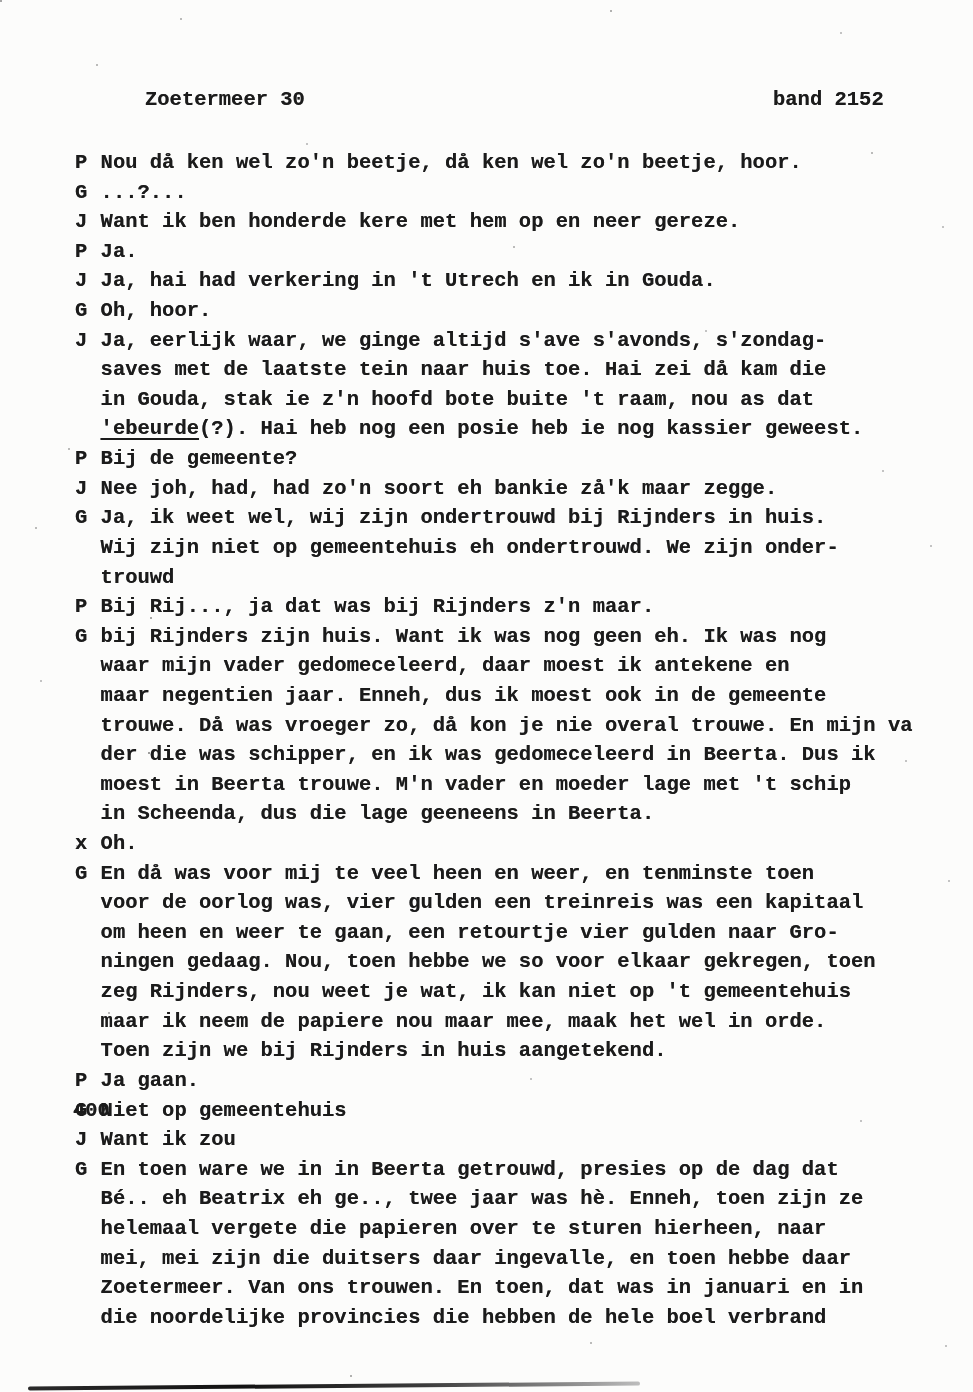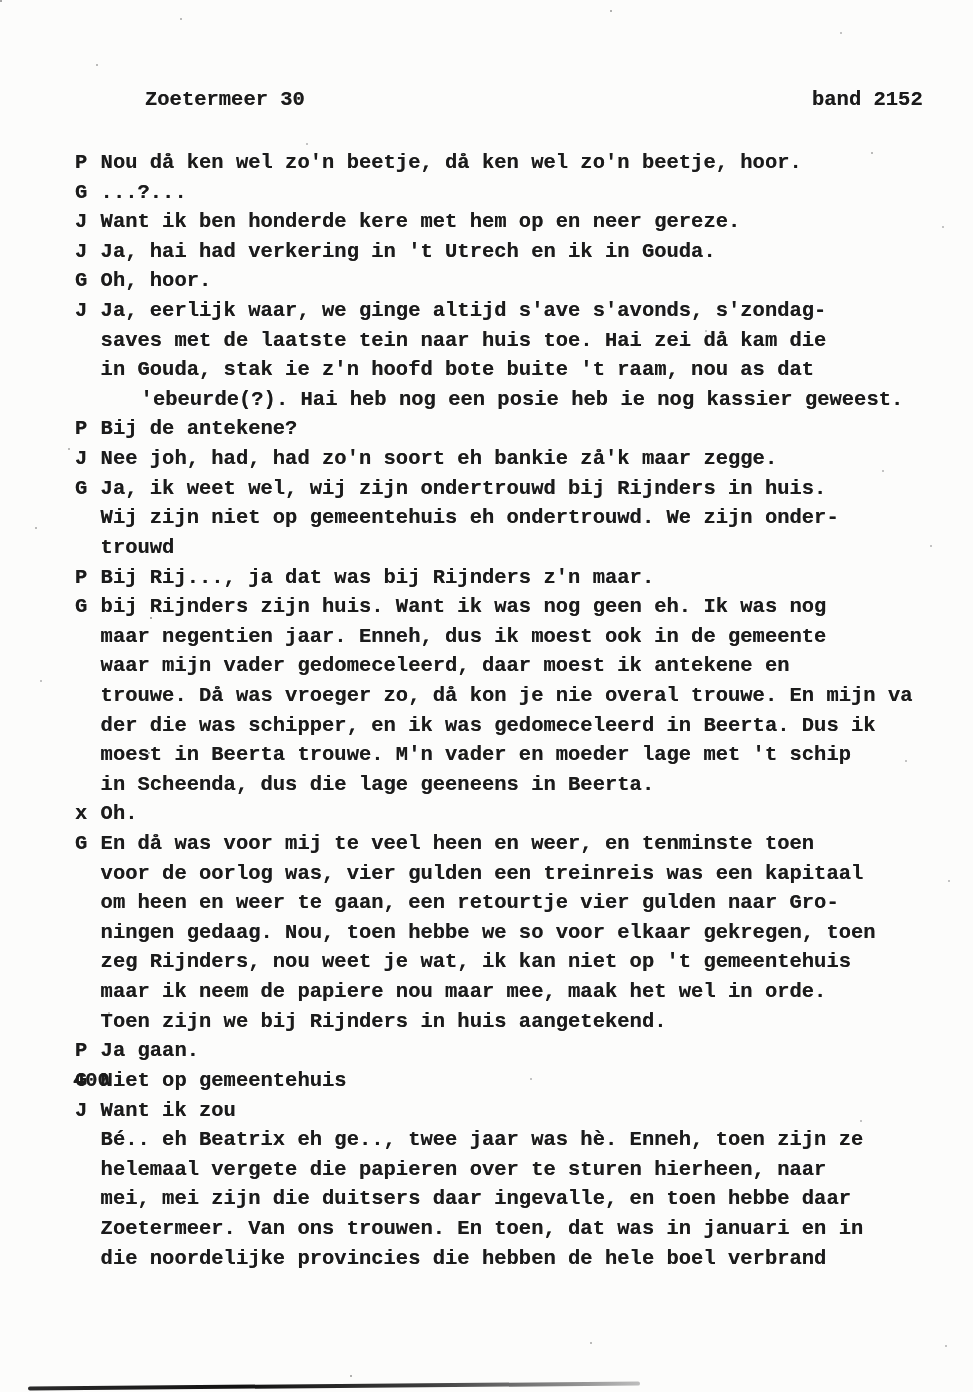--- a/index.html
+++ b/index.html
@@ -9,31 +9,31 @@
     background:#fcfcfb;
     overflow:hidden;
     font-family:"Liberation Mono","DejaVu Sans Mono",monospace;
     font-weight:700;
     color:#1b1b1b;
     font-size:20.5px;
     text-shadow:0 0 0.6px rgba(20,20,20,0.65);
   }
   .header{position:absolute;top:88px;left:0;width:100%;height:30px;}
   .header .h-left{position:absolute;left:145px;white-space:pre;}
-  .header .h-right{position:absolute;left:812px;white-space:pre;}
+  .header .h-right{position:absolute;left:773px;white-space:pre;}
   .transcript{position:absolute;top:148px;left:0;width:100%;}
   .line{
     position:relative;
     height:29.62px;line-height:29.62px;
     padding-left:75px;
     white-space:pre;
   }
   .speaker{display:inline-block;width:25.6px;vertical-align:top;}
   .num{position:absolute;left:73px;top:0;}
-  .u{text-decoration-thickness:2px;text-underline-offset:4px;margin-left:40px;}
+  .u{text-decoration:underline;text-decoration-thickness:2px;text-underline-offset:4px;}
   
   .noise{
     position:absolute;left:0;top:0;width:2px;height:2px;border-radius:50%;
     background:rgba(40,40,40,0.55);
     box-shadow:
       180px 18px 0 rgba(0,0,0,0.35), 610px 10px 0 rgba(0,0,0,0.4),
       840px 32px 0 rgba(0,0,0,0.3), 96px 64px 0 rgba(0,0,0,0.35),
       306px 143px 0 rgba(0,0,0,0.3), 871px 152px 0 rgba(0,0,0,0.35),
       942px 226px 0 rgba(0,0,0,0.3), 513px 246px 0 rgba(0,0,0,0.35),
       120px 310px 0 rgba(0,0,0,0.3), 705px 330px 0 rgba(0,0,0,0.3),
@@ -62,50 +62,52 @@
 
   <div class="header">
     <span class="h-left">Zoetermeer 30</span>
     <span class="h-right">band 2152</span>
   </div>
 
   <div class="transcript" id="transcript">
       <div class="line"><span class="speaker">P</span><span>Nou då ken wel zo'n beetje, då ken wel zo'n beetje, hoor.</span></div>
       <div class="line"><span class="speaker">G</span><span>...?...</span></div>
       <div class="line"><span class="speaker">J</span><span>Want ik ben honderde kere met hem op en neer gereze.</span></div>
+      <div class="line"><span class="speaker">P</span><span>Ja.</span></div>
       <div class="line"><span class="speaker">J</span><span>Ja, hai had verkering in 't Utrech en ik in Gouda.</span></div>
       <div class="line"><span class="speaker">G</span><span>Oh, hoor.</span></div>
       <div class="line"><span class="speaker">J</span><span>Ja, eerlijk waar, we ginge altijd s'ave s'avonds, s'zondag-</span></div>
       <div class="line"><span class="speaker"></span><span>saves met de laatste tein naar huis toe. Hai zei då kam die</span></div>
       <div class="line"><span class="speaker"></span><span>in Gouda, stak ie z'n hoofd bote buite 't raam, nou as dat</span></div>
       <div class="line"><span class="speaker"></span><span><span class="u">'ebeurde</span><span>(?). Hai heb nog een posie heb ie nog kassier geweest.</span></span></div>
-      <div class="line"><span class="speaker">P</span><span>Bij de antekene?</span></div>
+      <div class="line"><span class="speaker">P</span><span>Bij de gemeente?</span></div>
       <div class="line"><span class="speaker">J</span><span>Nee joh, had, had zo'n soort eh bankie zå'k maar zegge.</span></div>
       <div class="line"><span class="speaker">G</span><span>Ja, ik weet wel, wij zijn ondertrouwd bij Rijnders in huis.</span></div>
       <div class="line"><span class="speaker"></span><span>Wij zijn niet op gemeentehuis eh ondertrouwd. We zijn onder-</span></div>
       <div class="line"><span class="speaker"></span><span>trouwd</span></div>
       <div class="line"><span class="speaker">P</span><span>Bij Rij..., ja dat was bij Rijnders z'n maar.</span></div>
       <div class="line"><span class="speaker">G</span><span>bij Rijnders zijn huis. Want ik was nog geen eh. Ik was nog</span></div>
+      <div class="line"><span class="speaker"></span><span>waar mijn vader gedomeceleerd, daar moest ik antekene en</span></div>
       <div class="line"><span class="speaker"></span><span>maar negentien jaar. Enneh, dus ik moest ook in de gemeente</span></div>
-      <div class="line"><span class="speaker"></span><span>waar mijn vader gedomeceleerd, daar moest ik antekene en</span></div>
       <div class="line"><span class="speaker"></span><span>trouwe. Då was vroeger zo, då kon je nie overal trouwe. En mijn va</span></div>
       <div class="line"><span class="speaker"></span><span>der die was schipper, en ik was gedomeceleerd in Beerta. Dus ik</span></div>
       <div class="line"><span class="speaker"></span><span>moest in Beerta trouwe. M'n vader en moeder lage met 't schip</span></div>
       <div class="line"><span class="speaker"></span><span>in Scheenda, dus die lage geeneens in Beerta.</span></div>
       <div class="line"><span class="speaker">x</span><span>Oh.</span></div>
       <div class="line"><span class="speaker">G</span><span>En då was voor mij te veel heen en weer, en tenminste toen</span></div>
       <div class="line"><span class="speaker"></span><span>voor de oorlog was, vier gulden een treinreis was een kapitaal</span></div>
       <div class="line"><span class="speaker"></span><span>om heen en weer te gaan, een retourtje vier gulden naar Gro-</span></div>
       <div class="line"><span class="speaker"></span><span>ningen gedaag. Nou, toen hebbe we so voor elkaar gekregen, toen</span></div>
       <div class="line"><span class="speaker"></span><span>zeg Rijnders, nou weet je wat, ik kan niet op 't gemeentehuis</span></div>
       <div class="line"><span class="speaker"></span><span>maar ik neem de papiere nou maar mee, maak het wel in orde.</span></div>
       <div class="line"><span class="speaker"></span><span>Toen zijn we bij Rijnders in huis aangetekend.</span></div>
       <div class="line"><span class="speaker">P</span><span>Ja gaan.</span></div>
       <div class="line"><span class="num">400</span><span class="speaker">G</span><span>Niet op gemeentehuis</span></div>
       <div class="line"><span class="speaker">J</span><span>Want ik zou</span></div>
+      <div class="line"><span class="speaker">G</span><span>En toen ware we in in Beerta getrouwd, presies op de dag dat</span></div>
       <div class="line"><span class="speaker"></span><span>Bé.. eh Beatrix eh ge.., twee jaar was hè. Enneh, toen zijn ze</span></div>
       <div class="line"><span class="speaker"></span><span>helemaal vergete die papieren over te sturen hierheen, naar</span></div>
       <div class="line"><span class="speaker"></span><span>mei, mei zijn die duitsers daar ingevalle, en toen hebbe daar</span></div>
       <div class="line"><span class="speaker"></span><span>Zoetermeer. Van ons trouwen. En toen, dat was in januari en in</span></div>
       <div class="line"><span class="speaker"></span><span>die noordelijke provincies die hebben de hele boel verbrand</span></div>
     </div>
 
   <div class="artifact"></div>
 </div>
 

